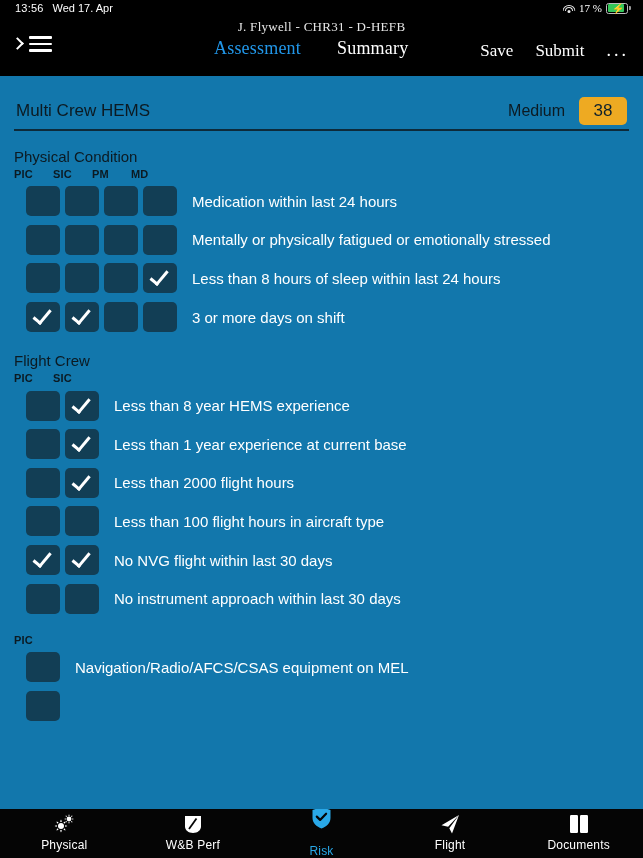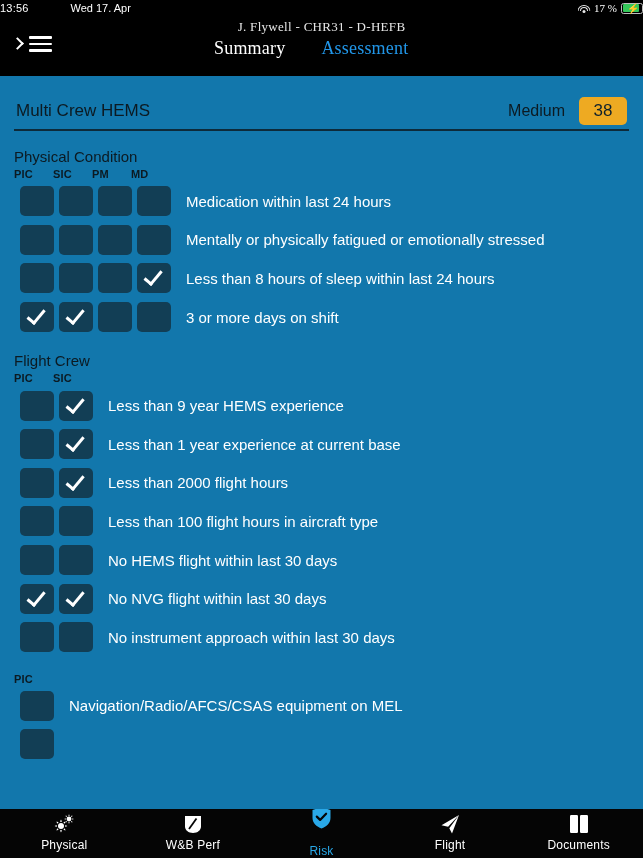--- a/index.html
+++ b/index.html
@@ -8,21 +8,21 @@
     background: #000;
     font-family: "Liberation Sans", sans-serif;
     overflow: hidden;
   }
   #app { position: relative; width: 643px; height: 858px; background: #000; }
 
   
   .statusbar {
     position: absolute; top: 0; left: 0; width: 643px; height: 16px;
     background: #000; color: #fff; font-size: 11px;
-    display: flex; align-items: center; padding: 0 0; gap: 33px;
+    display: flex; align-items: center; padding: 0 15px;
   }
   .sb-time { font-weight: 400; letter-spacing: .2px; }
   .sb-date { margin-left: 9px; font-weight: 400; }
   .sb-right { margin-left: auto; display: flex; align-items: center; gap: 4px; }
   .wifi-ico { width: 13px; height: 10px; position: relative; display: inline-block; }
   .wifi-ico i {
     position: absolute; border: 1.4px solid #e8e8e8; border-bottom: none;
     border-radius: 50% 50% 0 0 / 100% 100% 0 0; left: 50%; transform: translateX(-50%);
   }
   .wifi-ico i:nth-child(1) { width: 13px; height: 6px; bottom: 2px; }
@@ -127,21 +127,21 @@
   .sections { position: absolute; top: 72px; left: 0; width: 643px; }
   .section { position: relative; }
   .section-title {
     font-size: 15px; color: #0c1a22; padding-left: 14px; margin-bottom: 3px;
   }
   .col-heads { display: flex; padding-left: 14px; height: 14px; }
   .col-head {
     width: 34px; margin-right: 5px; font-size: 11px; font-weight: bold;
     color: #0c1a22; letter-spacing: .2px;
   }
-  .row { display: flex; align-items: center; padding-left: 20px; height: 38.6px; }
+  .row { display: flex; align-items: center; padding-left: 26px; height: 38.6px; }
   .cb {
     width: 34px; height: 30px; margin-right: 5px; flex: 0 0 auto;
     background: #123e55; border-radius: 5px;
     display: flex; align-items: center; justify-content: center;
   }
   .cb .tick {
     display: none; width: 18px; height: 10px;
     border-left: 3.4px solid #fff; border-bottom: 3.4px solid #fff;
     transform: rotate(-50deg) translate(1px,-2px);
   }
@@ -199,24 +199,29 @@
     <div class="nav-left">
       <span class="chev-right"></span>
       <span class="hamburger">
         <span></span>
           <span></span>
           <span></span>
       </span>
     </div>
 
     <div class="nav-tabs">
+      <div class="nav-tab active">Assessment</div>
       <div class="nav-tab">Summary</div>
-      <div class="nav-tab active">Assessment</div>
-    </div>
-
+    </div>
+
+    <div class="nav-actions">
+      <span>Save</span>
+      <span>Submit</span>
+      <span class="nav-dots">...</span>
+    </div>
   </div>
 
   <div class="tab-notch"></div>
 
   <div class="content">
 
     <div class="title-row">
       <span class="title-text">Multi Crew HEMS</span>
       <span class="title-right">
         <span class="risk-word">Medium</span>
@@ -274,45 +279,40 @@
           <div class="section-title">Flight Crew</div>
           <div class="col-heads">
             <div class="col-head">PIC</div>
             <div class="col-head">SIC</div>
           </div>
           <div class="row">
             <div class="cb"></div>
             <div class="cb on">
               <span class="tick"></span>
             </div>
-            <div class="row-label">Less than 9 year HEMS experience</div>
+            <div class="row-label">Less than 8 year HEMS experience</div>
           </div>
           <div class="row">
             <div class="cb"></div>
             <div class="cb on">
               <span class="tick"></span>
             </div>
             <div class="row-label">Less than 1 year experience at current base</div>
           </div>
           <div class="row">
             <div class="cb"></div>
             <div class="cb on">
               <span class="tick"></span>
             </div>
             <div class="row-label">Less than 2000 flight hours</div>
           </div>
           <div class="row">
             <div class="cb"></div>
             <div class="cb"></div>
             <div class="row-label">Less than 100 flight hours in aircraft type</div>
-          </div>
-          <div class="row">
-            <div class="cb"></div>
-            <div class="cb"></div>
-            <div class="row-label">No HEMS flight within last 30 days</div>
           </div>
           <div class="row">
             <div class="cb on">
               <span class="tick"></span>
             </div>
             <div class="cb on">
               <span class="tick"></span>
             </div>
             <div class="row-label">No NVG flight within last 30 days</div>
           </div>

